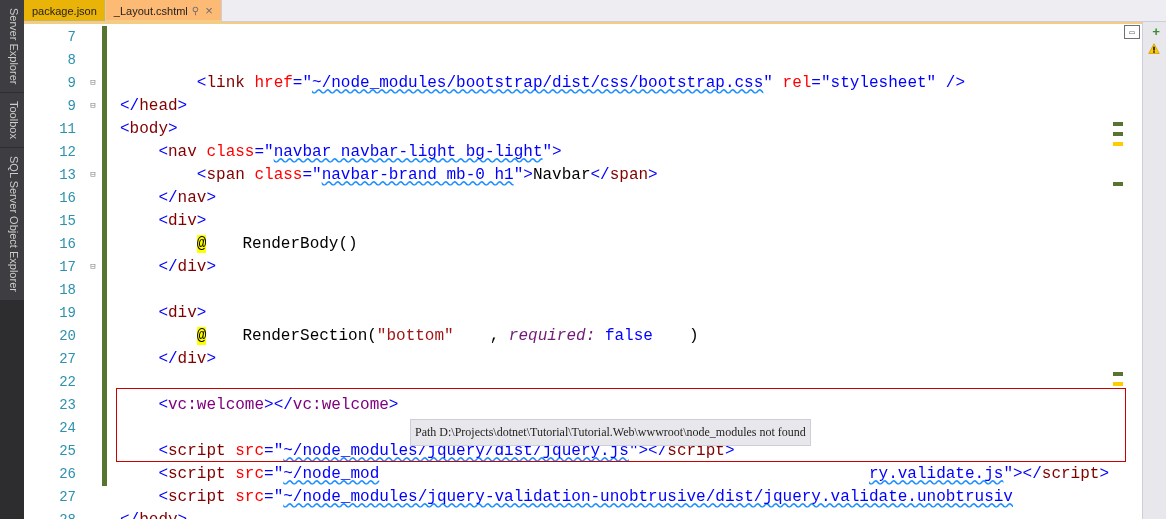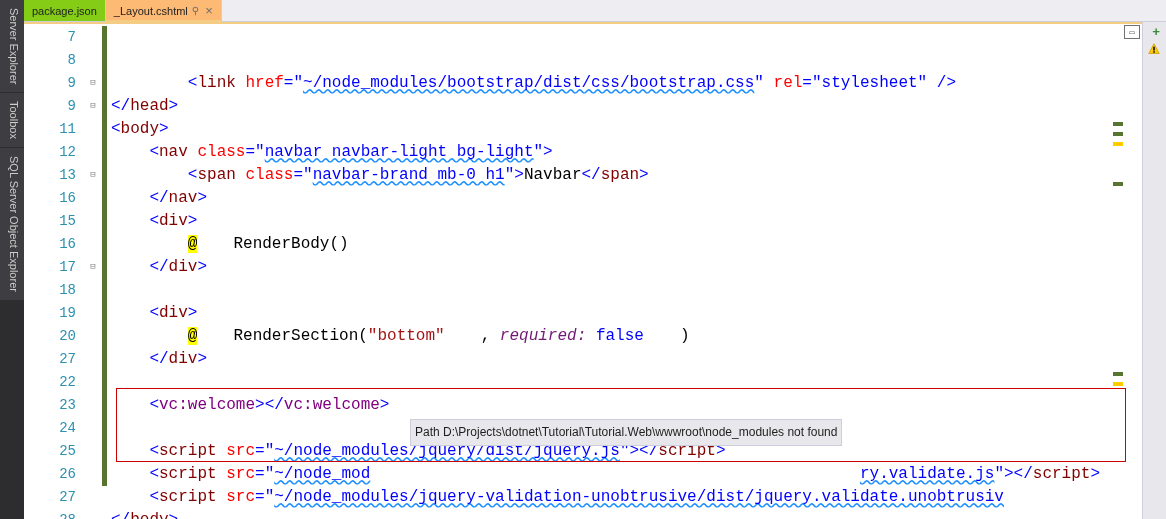--- a/index.html
+++ b/index.html
@@ -45,21 +45,21 @@
 }
 .tab {
   padding: 3px 8px;
   font-family: 'Segoe UI', Tahoma, sans-serif;
   font-size: 11px;
   color: #1e1e1e;
   border-right: 1px solid #cccedb;
   display: flex;
   align-items: center;
   cursor: pointer;
-  background: #84cc16;
+  background: #eab308;
 }
 .tab.active {
   background: #fdba74;
   position: relative;
 }
 .tab.active::after {
   content: '';
   position: absolute;
   bottom: -1px;
   left: 0;
@@ -131,21 +131,21 @@
   width: 5px;
 }
 .change-mark.none {
   background: transparent;
 }
 .code-area {
   flex: 1;
   font-size: 16px;
   line-height: 23px;
   padding-top: 2px;
-  padding-left: 3px;
+  padding-left: 12px;
   white-space: pre;
   overflow: hidden;
   position: relative;
 }
 .code-line {
   height: 23px;
 }
 .c-tag { color: #800000; }
 .c-punct { color: #0000ff; }
 .c-attr { color: #ff0000; }
@@ -160,21 +160,21 @@
 .wavy {
   text-decoration: underline wavy #1e90ff;
   text-decoration-skip-ink: none;
 }
 .tooltip {
   position: absolute;
   background: #e8e8ec;
   border: 1px solid #cccedb;
   padding: 1px 4px;
   font-size: 12px;
-  font-family: Liberation Sans, sans-serif;
+  font-family: Liberation Serif, serif;
   color: #1e1e1e;
   white-space: nowrap;
   z-index: 100;
 }
 .red-box {
   position: absolute;
   border: 1px solid #cc0000;
   pointer-events: none;
   z-index: 50;
 }

